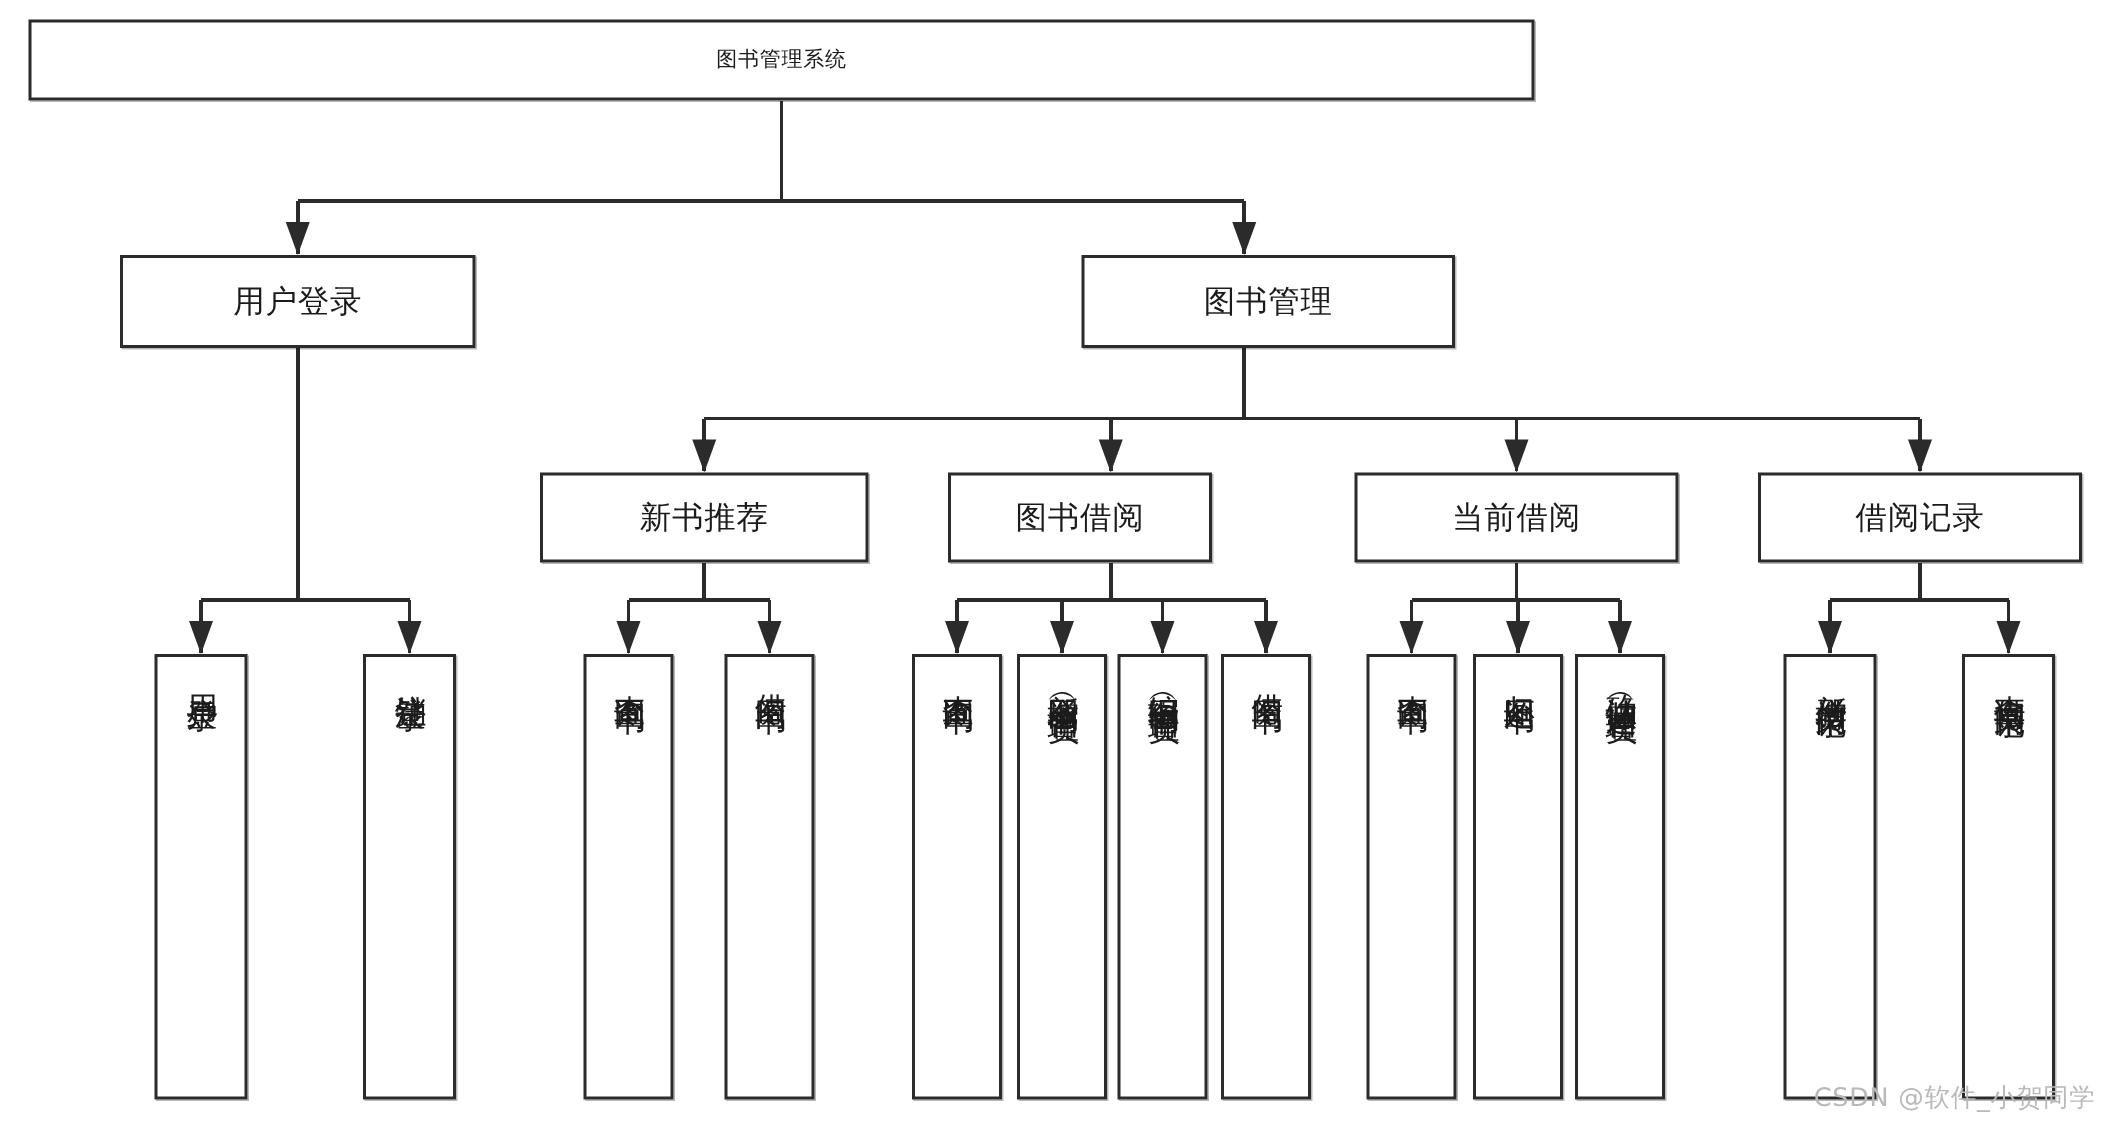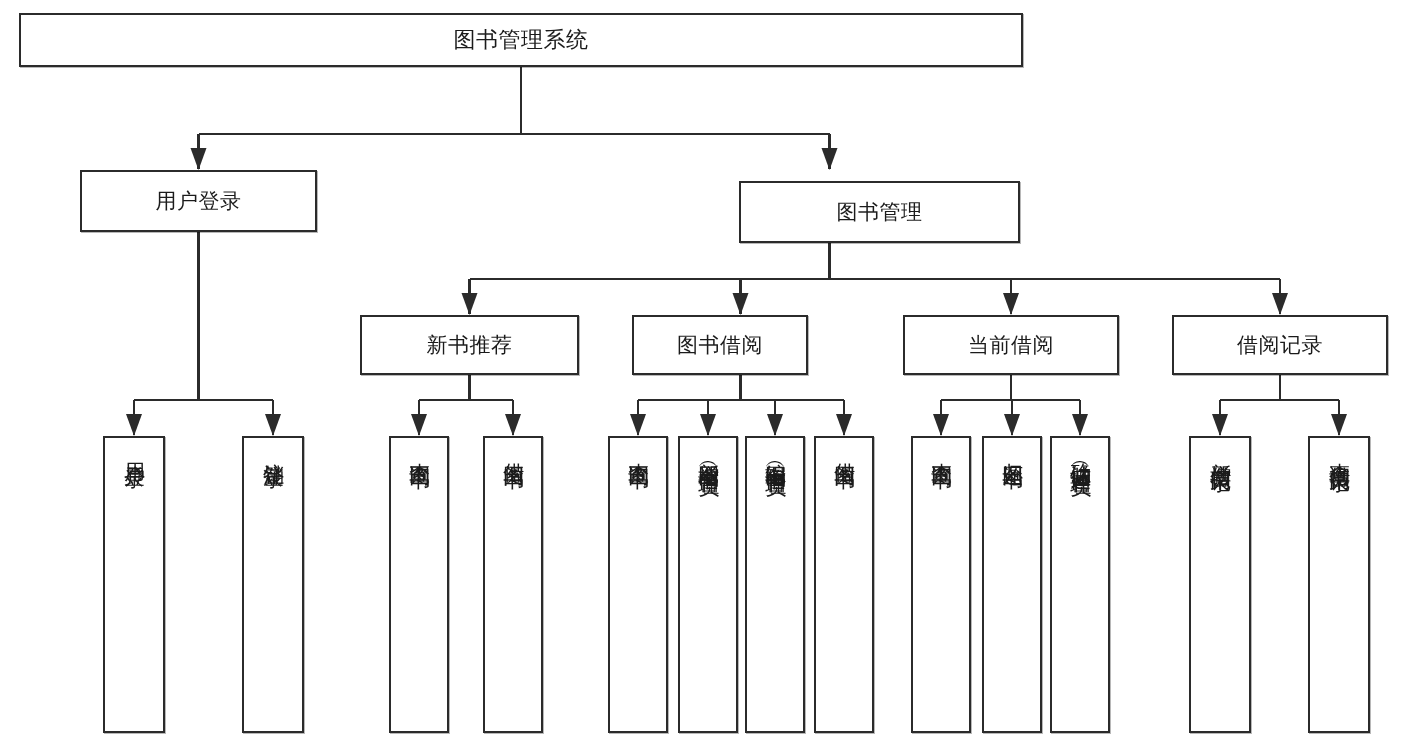--- a/index.html
+++ b/index.html
@@ -54,21 +54,21 @@
     padding-top: 8px;
   }
   .node.vert .label {
     writing-mode: vertical-rl;
     text-orientation: upright;
     font-size: 21px;
     line-height: 1.12;
     letter-spacing: 2px;
   }
   .node.root .label {
-    font-size: 22px;
+    font-size: 14px;
   }
   #watermark {
     position: absolute;
     right: 8px;
     bottom: 4px;
     color: #b9b9b9;
     font-size: 17px;
     letter-spacing: 0.5px;
     white-space: nowrap;
     user-select: none;
@@ -134,21 +134,21 @@
       <path d="M1331,414 L1347,414 L1339,436 Z" fill="#2b2b2b"></path>
     </svg>
 
   <div id="nodes-layer">
       <div class="node horiz root" style="left: 19px; top: 13px; width: 1004px; height: 54px;">
         <span class="label">图书管理系统</span>
       </div>
       <div class="node horiz" style="left: 80px; top: 170px; width: 237px; height: 62px;">
         <span class="label">用户登录</span>
       </div>
-      <div class="node horiz" style="left: 739px; top: 170px; width: 281px; height: 62px; margin-top: 11px;">
+      <div class="node horiz" style="left: 721px; top: 170px; width: 249px; height: 62px;">
         <span class="label">图书管理</span>
       </div>
       <div class="node horiz" style="left: 360px; top: 315px; width: 219px; height: 60px; text-align: center;">
         <span class="label">新书推荐</span>
       </div>
       <div class="node horiz" style="left: 632px; top: 315px; width: 176px; height: 60px;">
         <span class="label">图书借阅</span>
       </div>
       <div class="node horiz" style="left: 903px; top: 315px; width: 216px; height: 60px;">
         <span class="label">当前借阅</span>
@@ -190,13 +190,14 @@
         <span class="label">确认归还（管理员）</span>
       </div>
       <div class="node vert" style="left: 1189px; top: 436px; width: 62px; height: 297px;">
         <span class="label">新增借阅记录</span>
       </div>
       <div class="node vert" style="left: 1308px; top: 436px; width: 62px; height: 297px;">
         <span class="label">查询借阅记录</span>
       </div>
     </div>
 
+  <div id="watermark">CSDN @软件_小贺同学</div>
 </div>
 
 </body></html>

